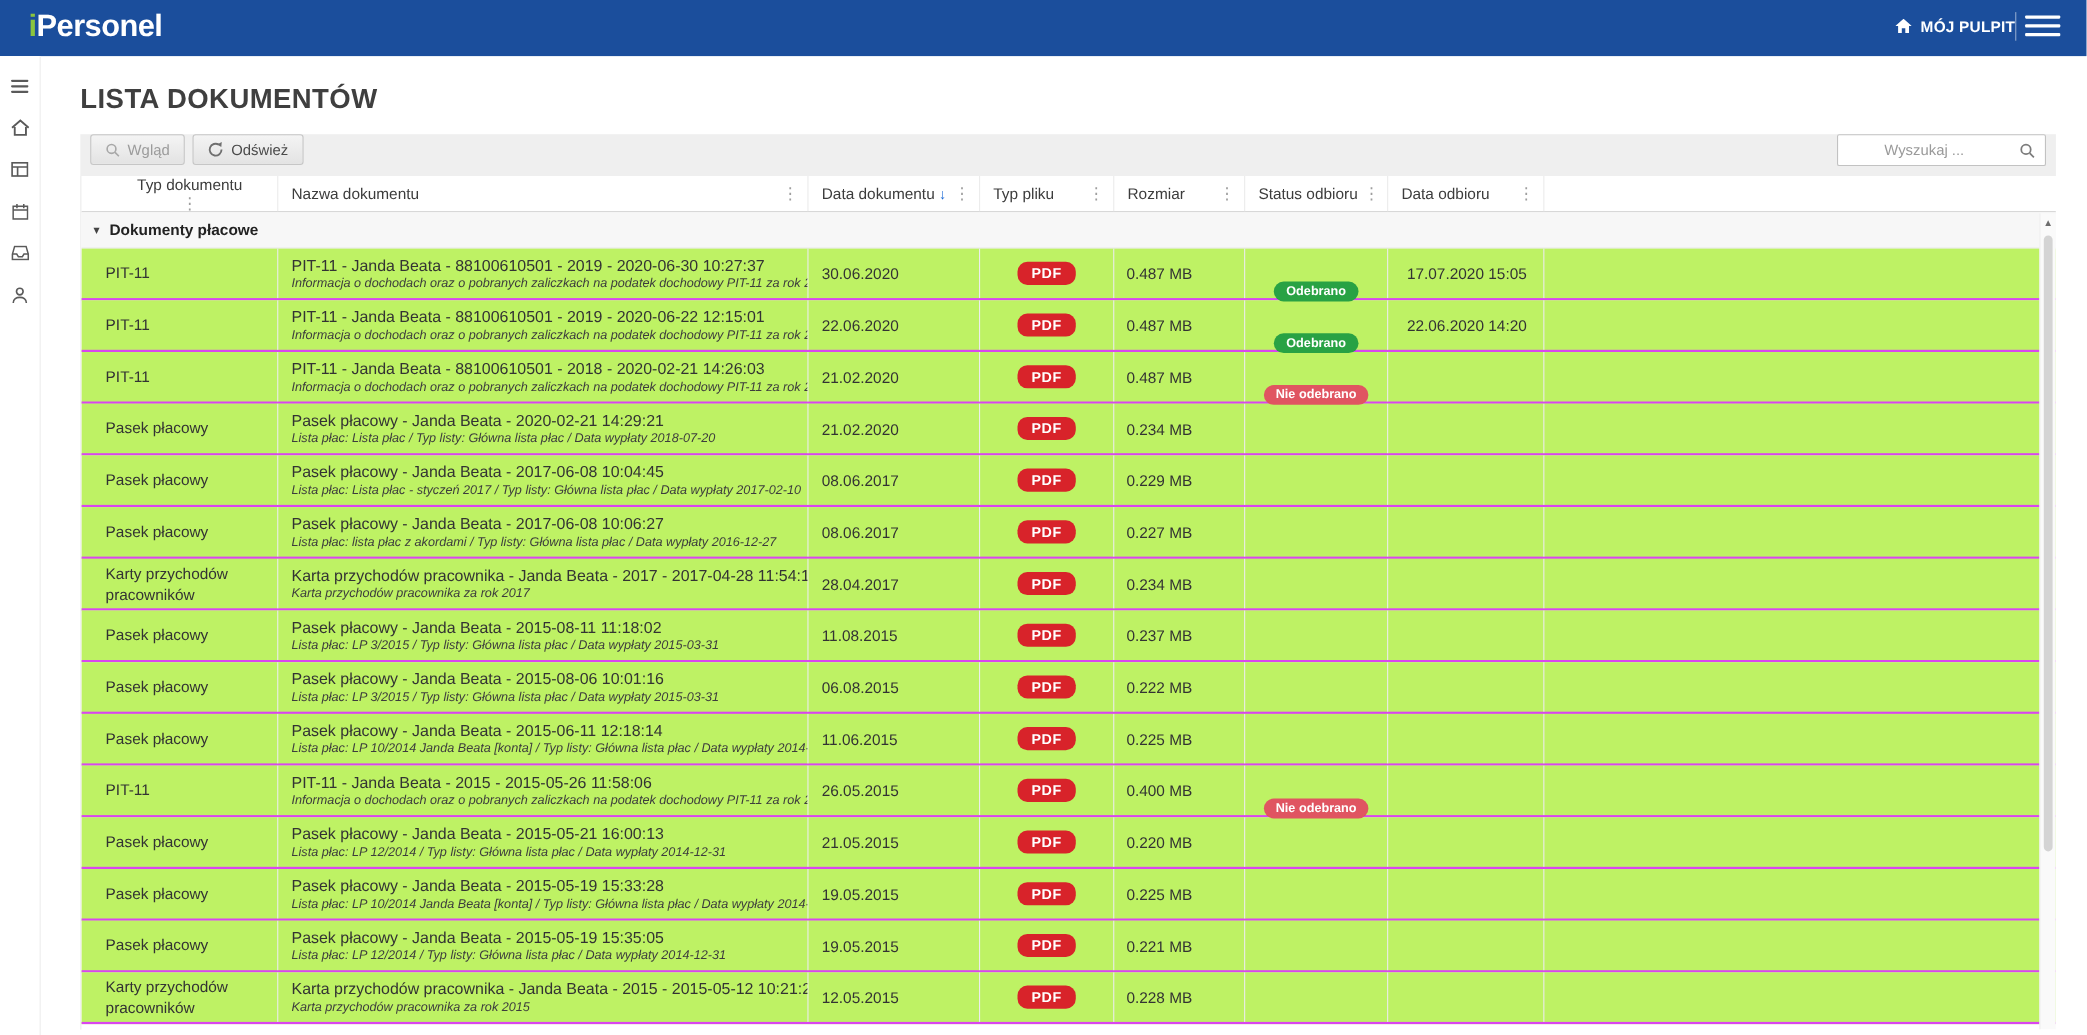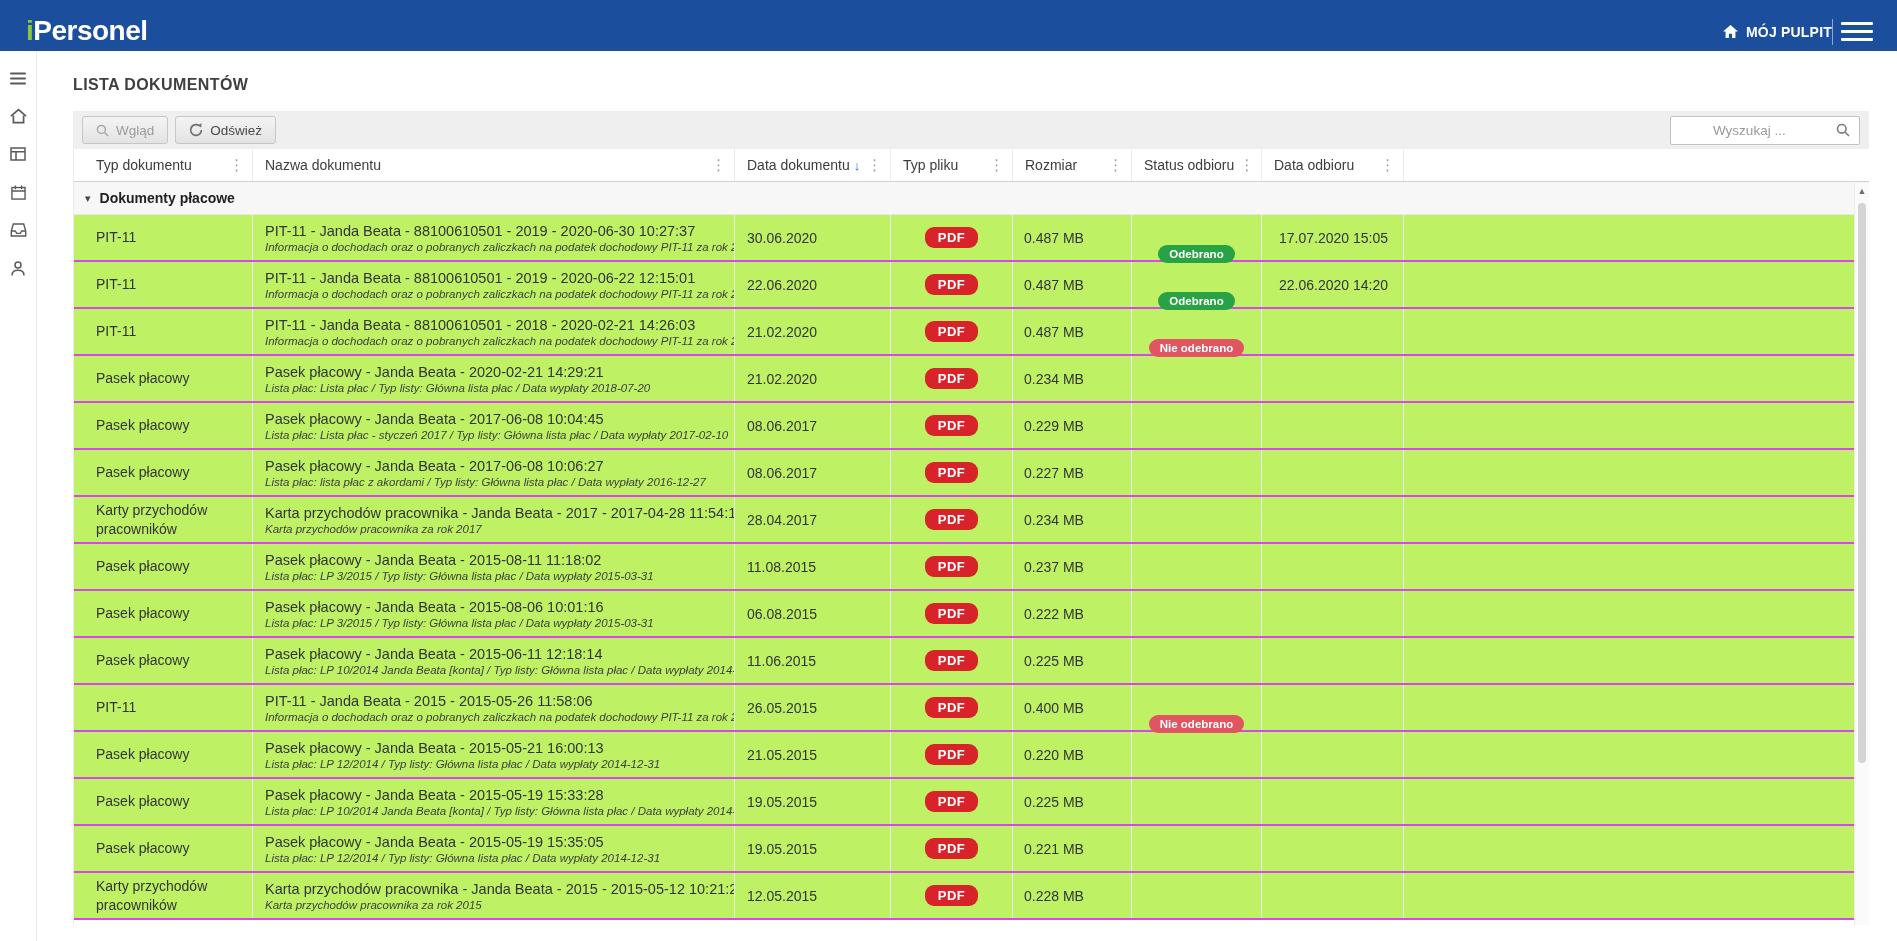--- a/index.html
+++ b/index.html
@@ -5,54 +5,54 @@
   * { margin:0; padding:0; box-sizing:border-box; }
   html,body { width:1897px; height:941px; overflow:hidden; }
   body {
     font-family:"Liberation Sans", sans-serif;
     background:#ffffff; color:#333;
     --topbar:#1b4e9c; --logo-accent:#8bc53f; --pdf:#d8232a;
     --green:#28a244; --red:#e05561; --sort:#1e6bd6;
   }
 
   
-  .topbar { height:51px; background:var(--topbar); display:flex; align-items:flex-end; justify-content:space-between; padding:0 16px 4px 26px; }
+  .topbar { height:51px; background:var(--topbar); display:flex; align-items:center; justify-content:space-between; padding:0 16px 4px 26px; }
   .logo { font-size:28px; font-weight:700; color:#fff; letter-spacing:-0.5px; cursor:pointer; }
   .logo .logo-i { color:var(--logo-accent); }
   .topbar-right { display:flex; align-items:center; gap:0; color:#fff; }
   .my-desktop { display:flex; align-items:center; gap:8px; font-size:14px; font-weight:700; letter-spacing:.2px; cursor:pointer; }
   .tdivider { width:1px; height:26px; background:rgba(255,255,255,.5); }
   .menu-btn { display:flex; flex-direction:column; gap:5px; cursor:pointer; padding:6px 8px; }
   .menu-btn i { display:block; width:32px; height:3px; background:#fff; border-radius:1px; }
 
   
   .layout { display:flex; height:890px; }
   .sidebar { width:37px; background:#fff; border-right:1px solid #ededed; padding-top:8px; display:flex; flex-direction:column; align-items:center; flex-shrink:0; }
   .sb-item { width:37px; height:38px; display:flex; align-items:center; justify-content:center; color:#5a5a5a; cursor:pointer; }
   .main { flex:1; padding:0 28px 0 36px; min-width:0; }
 
-  h1 { font-size:16px; font-weight:700; color:#3f3f3f; margin:25px 0 17px; letter-spacing:.4px; }
+  h1 { font-size:25px; font-weight:700; color:#3f3f3f; margin:25px 0 17px; letter-spacing:.4px; }
 
   
-  .toolbar { background:#efefef; height:38px; display:flex; align-items:center; justify-content:space-between; padding:0 9px; }
+  .toolbar { background:#efefef; height:38px; display:flex; align-items:flex-start; justify-content:space-between; padding:0 9px; }
   .toolbar-left { display:flex; gap:7px; }
   .btn { display:flex; align-items:center; gap:7px; height:28px; padding:0 13px; background:linear-gradient(#f4f4f4,#e3e3e3); border:1px solid #c6c6c6; border-radius:3px; font-size:13.5px; color:#4a4a4a; cursor:pointer; font-family:inherit; }
   .btn .bicon { display:flex; color:#6f6f6f; }
   .btn.disabled { color:#9b9b9b; }
   .btn.disabled .bicon { color:#a8a8a8; }
   .search-box { display:flex; align-items:center; background:#fff; border:1px solid #c2c2c2; border-radius:2px; height:29px; width:190px; padding:0 7px 0 9px; }
   .search-box input { border:none; outline:none; flex:1; min-width:0; font-size:13.5px; font-family:inherit; color:#8b5cf6;margin-left:33px; }
   .search-box input::placeholder { color:#9a9a9a; }
   .search-go { display:flex; color:#7c7c7c; cursor:pointer; padding:2px; }
 
   
   .grid { position:relative; height:776px; overflow:hidden; border-left:1px solid #ececec; }
   .grid-header { display:flex; height:33px; border-bottom:1px solid #cfcfcf; }
   .hcell { display:flex; align-items:center; justify-content:space-between; padding:0 3px 0 12px; border-right:1px solid #ececec; font-size:14px; color:#3c3c3c; cursor:pointer; }
-  .hcell.first { padding-left:22px; }
+  .hcell.first { padding-left:22px;flex-direction:column; }
   .hcell.filler { flex:1; border-right:none; cursor:default; }
   .hlabel { white-space:nowrap; }
   .sort { color:var(--sort); margin-left:4px; font-size:13px; }
   .hmenu { color:#9e9e9e; font-size:15px; padding:0 5px; cursor:pointer; }
 
   .group-row { height:33px; display:flex; align-items:center; background:#f7f7f7; border-bottom:1px solid #e7e7e7; padding-left:11px; gap:9px; }
   .garrow { font-size:11px; color:#444; cursor:pointer; }
   .glabel { font-weight:700; font-size:14px; color:#222; }
 
   .row { display:flex; height:47px; border-bottom:2px solid #d946ef; background:#bef264; }

